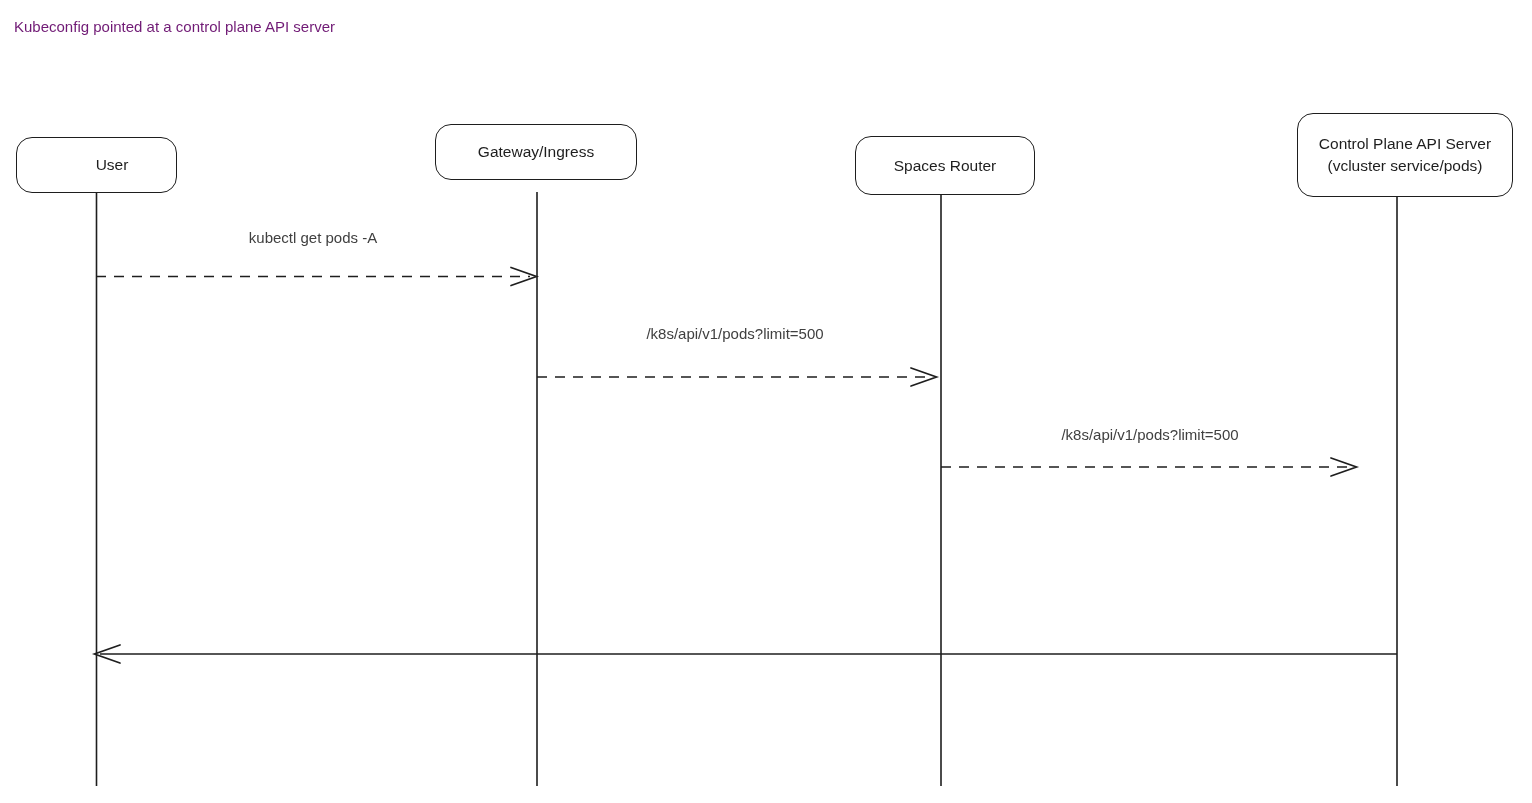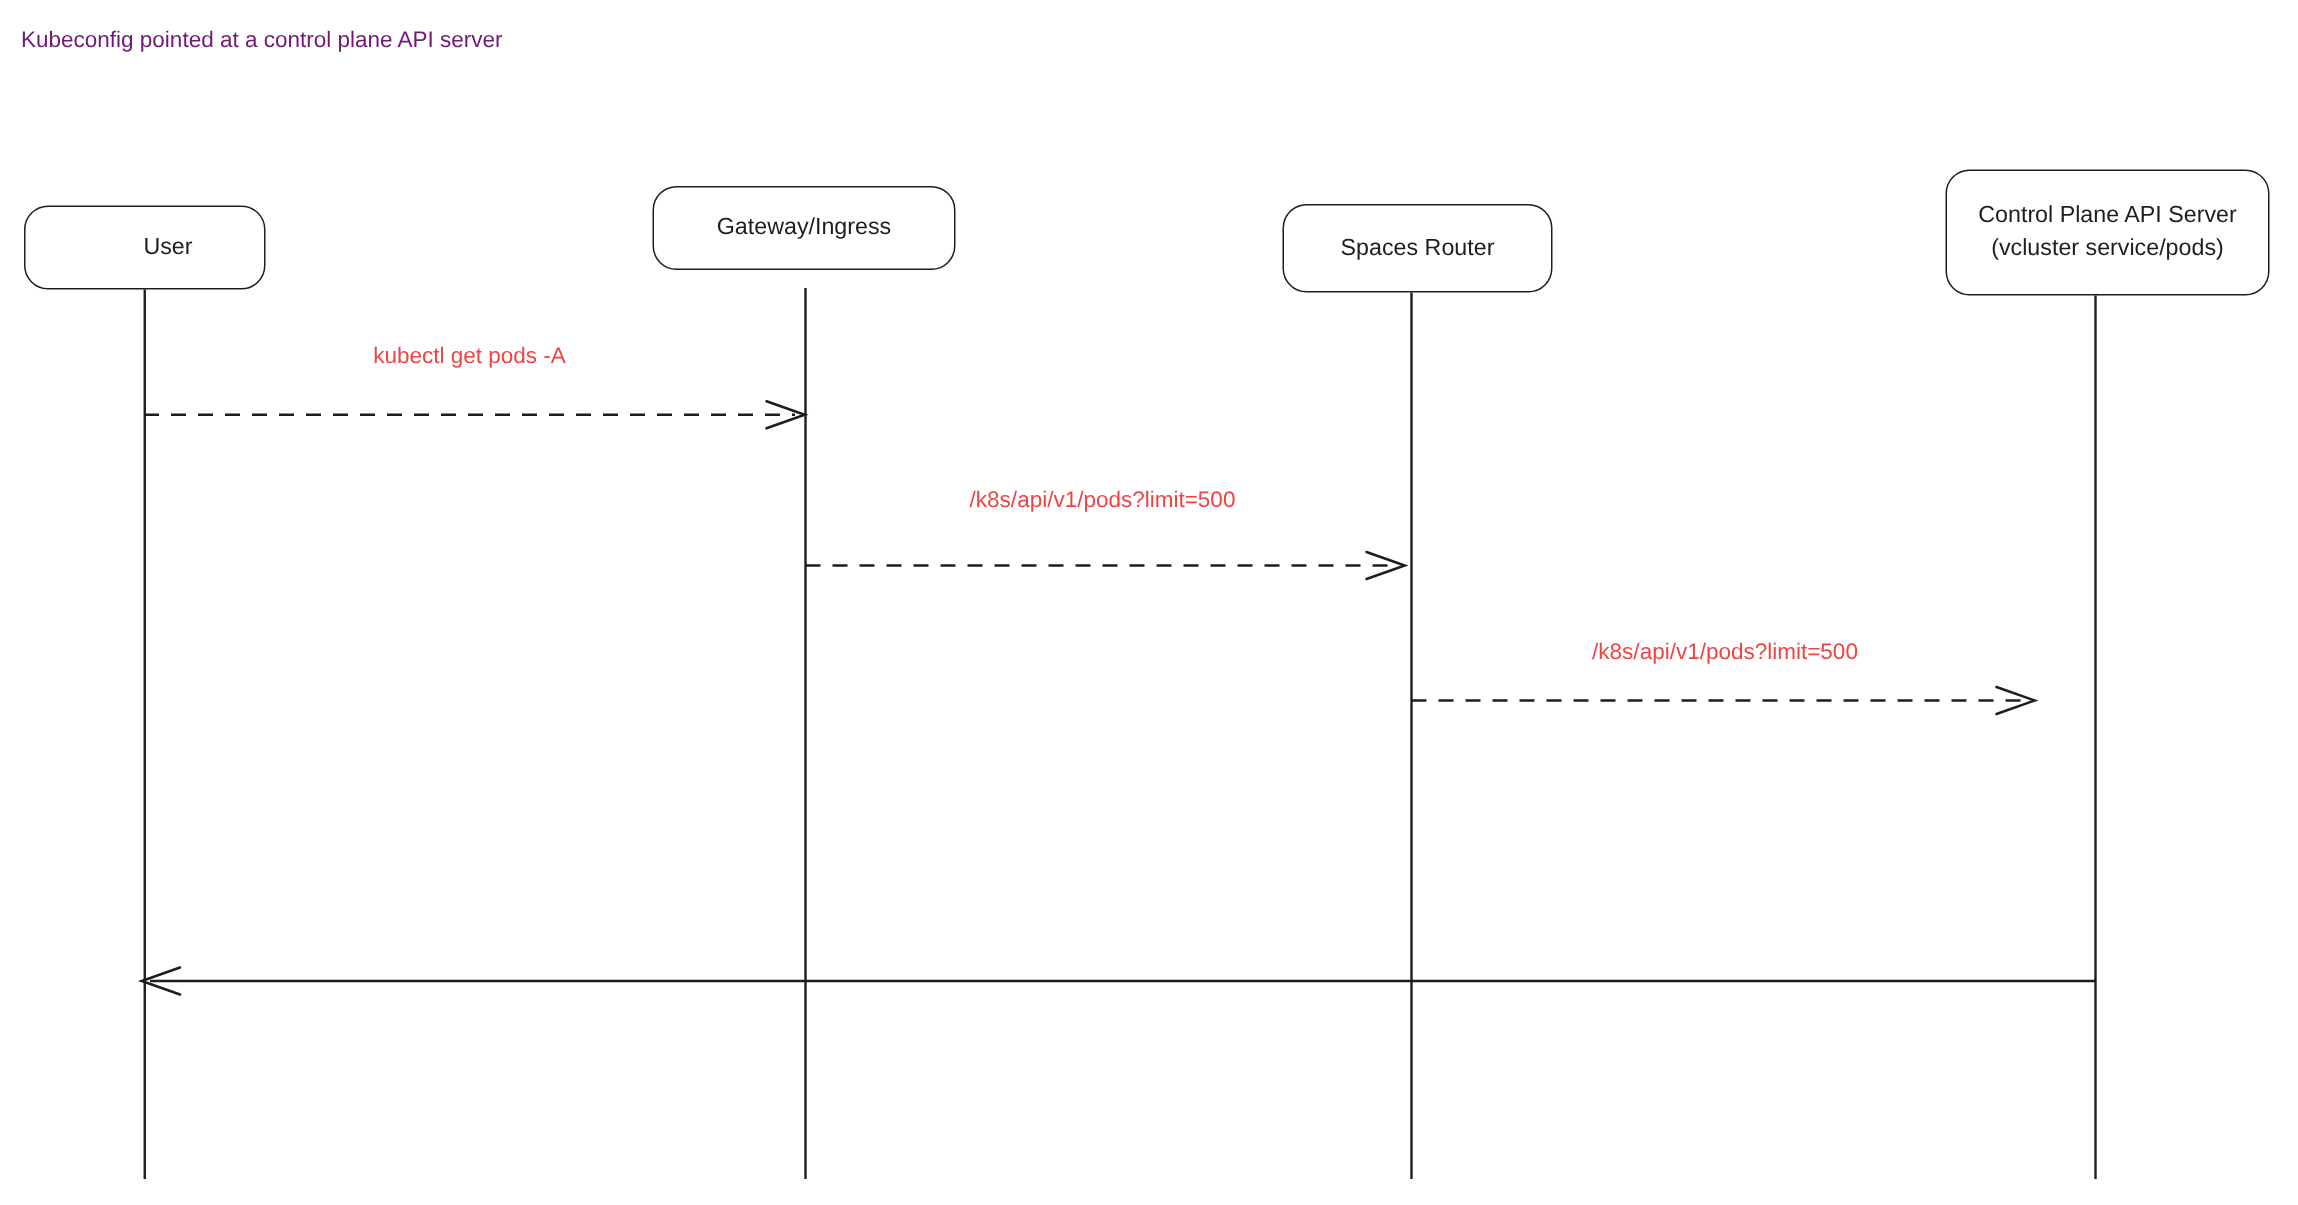--- a/index.html
+++ b/index.html
@@ -54,21 +54,21 @@
   .actor-user    { left: 16px;   top: 137px; width: 161px; height: 56px; padding-left: 39px; }
   .actor-gateway { left: 435px;  top: 124px; width: 202px; height: 56px; }
   .actor-spaces  { left: 855px;  top: 136px; width: 180px; height: 59px; }
   .actor-cp      { left: 1297px; top: 113px; width: 216px; height: 84px; }
 
   .msg-label {
     position: absolute;
     transform: translateX(-50%);
     font-size: 15px;
     white-space: nowrap;
-    color: #ef4444;
+    color: #404040;
     padding-left: 24px;
   }
   .msg-label-1 { left: 301px;  top: 229px; }
   .msg-label-2 { left: 723px;  top: 325px; }
   .msg-label-3 { left: 1138px; top: 426px; }
 
   .lifeline {
     stroke: #1e1e1e;
     stroke-width: 1.6;
   }

